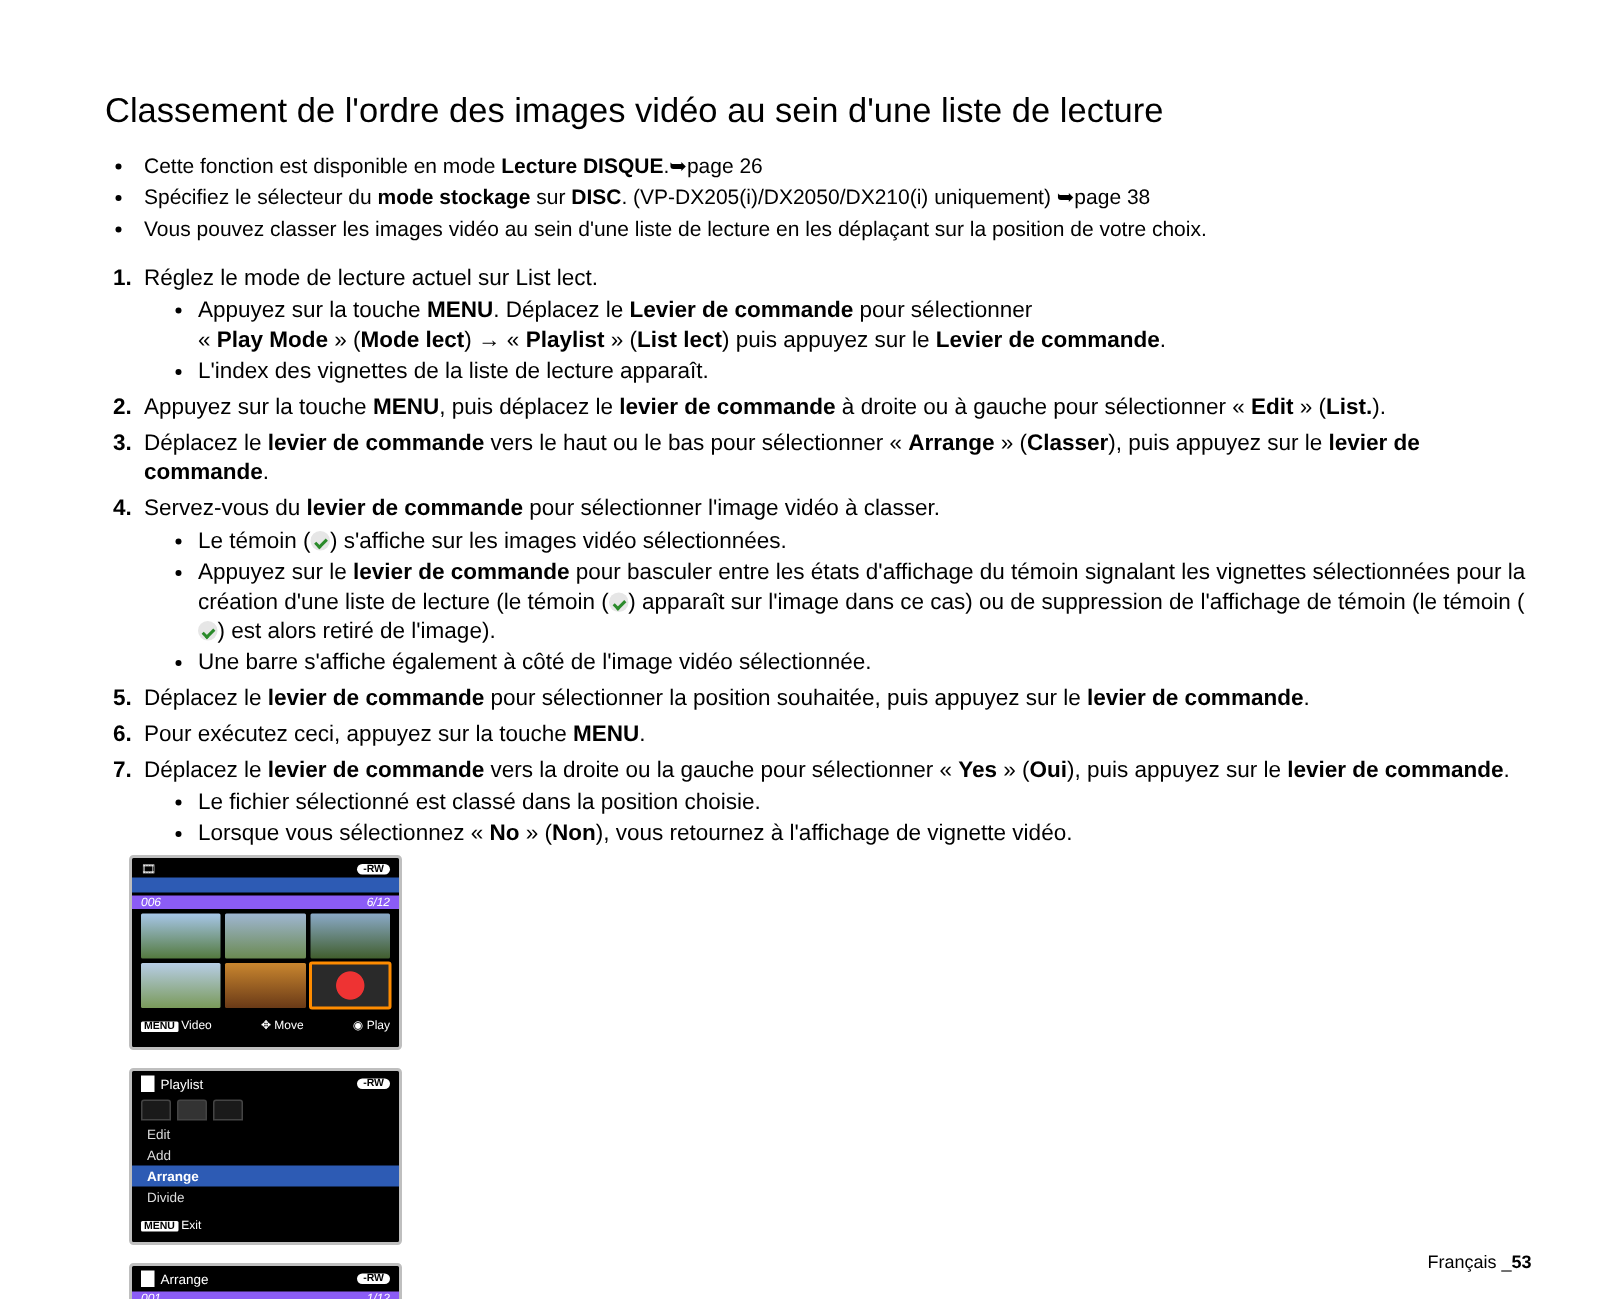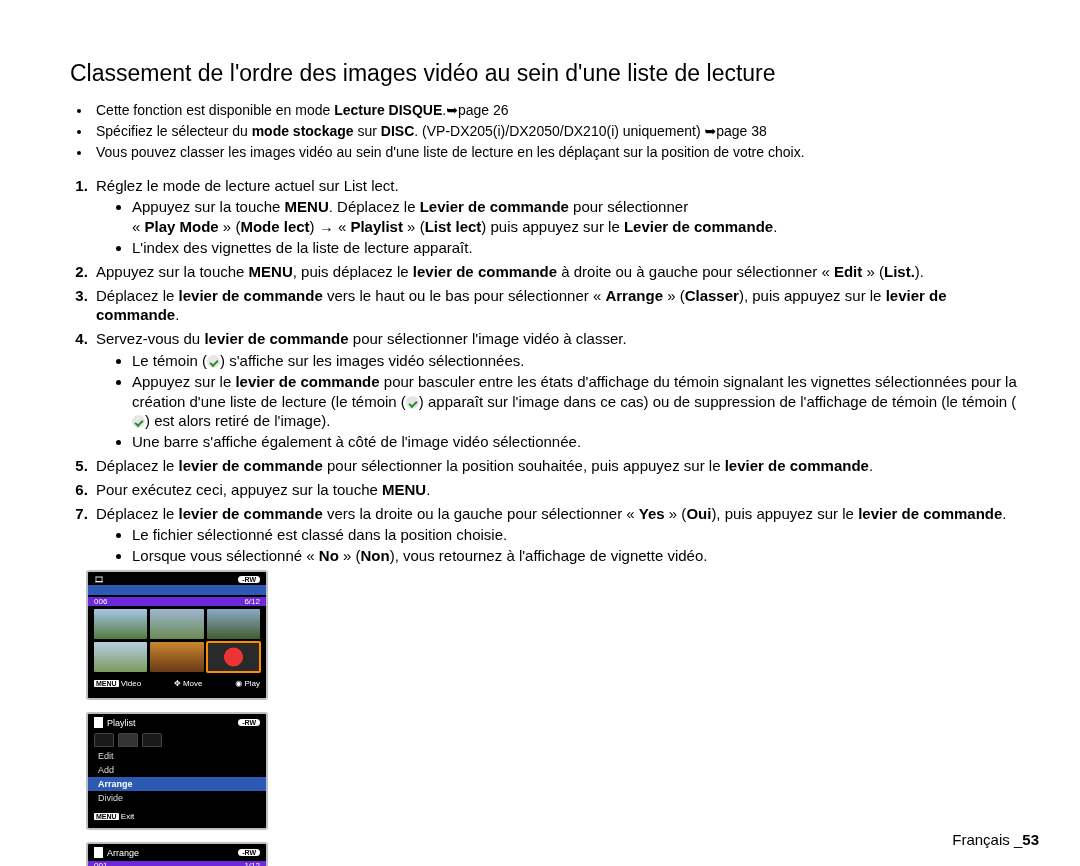--- a/index.html
+++ b/index.html
@@ -15,21 +15,21 @@
   ul.sub{list-style:disc;padding-left:36px;margin:2px 0;}
   ul.sub li{margin-bottom:1px;}
   .right{width:182px;margin-left:16px;display:flex;flex-direction:column;gap:12px;}
   .lcd{background:#000;border:2px solid #bfbfbf;border-radius:3px;color:#fff;font-size:9px;position:relative;box-sizing:border-box;}
   .lcd.s1{height:130px;}
   .lcd.s2{height:118px;}
   .lcd.s3{height:122px;}
   .lcd.s4{height:108px;}
   .topbar{display:flex;justify-content:space-between;align-items:center;padding:3px 6px 1px 6px;font-size:8px;}
   .wbadge{background:#fff;color:#000;border-radius:7px;padding:0 4px;font-weight:700;font-size:7px;}
-  .countbar{display:flex;justify-content:space-between;padding:0 6px;background:#6d28d9;font-size:8px;color:#fff;margin-bottom:3px;}
+  .countbar{display:flex;justify-content:space-between;padding:0 6px;background:#8b5cf6;font-size:8px;color:#fff;margin-bottom:3px;font-style:italic;}
   .strip{background:#2d5bb4;height:10px;margin-bottom:2px;}
   .grid{display:grid;grid-template-columns:repeat(3,1fr);gap:3px;padding:0 6px;}
   .thumb{height:30px;border-radius:1px;}
   .th-a{background:linear-gradient(#a7c6e8,#547a3f);}
   .th-b{background:linear-gradient(#9fb6d2,#6b8a52);}
   .th-c{background:linear-gradient(#8aa9c7,#415e2e);}
   .th-d{background:linear-gradient(#b7cde6,#7a9a5a);}
   .th-e{background:linear-gradient(#c9862f,#6a3a17);}
   .th-f{background:radial-gradient(circle at 50% 50%,#e33 30%,#2a2a2a 32%);}
   .sel{outline:2px solid #ff8c00;outline-offset:-1px;}
@@ -41,21 +41,21 @@
   .tab{width:18px;height:12px;background:#1a1a1a;border:1px solid #444;border-radius:2px 2px 0 0;}
   .tab.active{background:#333;}
   .menuitem{padding:2px 10px;font-size:9px;color:#ddd;}
   .menuitem.hl{background:#2d5bb4;color:#fff;font-weight:700;}
   .dialog{position:absolute;left:50%;top:50%;transform:translate(-50%,-55%);width:140px;background:#202020;border:1px solid #555;border-radius:3px;padding:8px 6px 6px 6px;}
   .qmark{display:inline-block;width:11px;height:11px;border-radius:50%;background:#29a329;color:#fff;font-size:8px;text-align:center;line-height:11px;font-weight:700;margin-right:4px;}
   .dlgtext{font-size:8.5px;color:#fff;line-height:1.3;}
   .dlgbtns{display:flex;justify-content:space-between;margin-top:8px;gap:4px;}
   .dlgbtn{flex:1;text-align:center;background:#303030;border:1px solid #666;border-radius:2px;font-size:8px;padding:2px 0;color:#fff;}
   .dlgbtn.active{background:#2d5bb4;border-color:#6fa0ff;}
-  .footer{position:absolute;right:41px;bottom:18px;font-size:15px;}
+  .footer{position:absolute;right:59px;bottom:18px;font-size:12px;}
   .pnum{font-weight:700;}
   .tick{display:inline-block;width:13px;height:13px;border-radius:50%;background:#e6e6e6;vertical-align:-2px;position:relative;}
   .tick::after{content:"";position:absolute;left:3px;top:5px;width:6px;height:3px;border-left:2px solid #2a8a2a;border-bottom:2px solid #2a8a2a;transform:rotate(-45deg);}
 </style>
 </head>
 <body>
 
 <div class="page">
   <h1>Classement de l'ordre des images vidéo au sein d'une liste de lecture</h1>
 
@@ -84,21 +84,21 @@
             <li>Une barre s'affiche également à côté de l'image vidéo sélectionnée.</li>
           </ul>
         </li>
         <li><span>Déplacez le </span><b>levier de commande</b><span> pour sélectionner la position souhaitée, puis appuyez sur le </span><b>levier de commande</b><span>.</span>
         </li>
         <li><span>Pour exécutez ceci, appuyez sur la touche </span><b>MENU</b><span>.</span>
         </li>
         <li><span>Déplacez le </span><b>levier de commande</b><span> vers la droite ou la gauche pour sélectionner « </span><b>Yes</b><span> » (</span><b>Oui</b><span>), puis appuyez sur le </span><b>levier de commande</b><span>.</span>
           <ul class="sub">
             <li>Le fichier sélectionné est classé dans la position choisie.</li>
-            <li><span>Lorsque vous sélectionné « </span><b>No</b><span> » (</span><b>Non</b><span>), vous retournez à l'affichage de vignette vidéo.</span></li>
+            <li><span>Lorsque vous sélectionnez « </span><b>No</b><span> » (</span><b>Non</b><span>), vous retournez à l'affichage de vignette vidéo.</span></li>
           </ul>
         </li>
       </ol>
     </div>
 
     <div class="right">
 
       <div class="lcd s1">
         <div class="topbar">
             <span>🎞</span>

